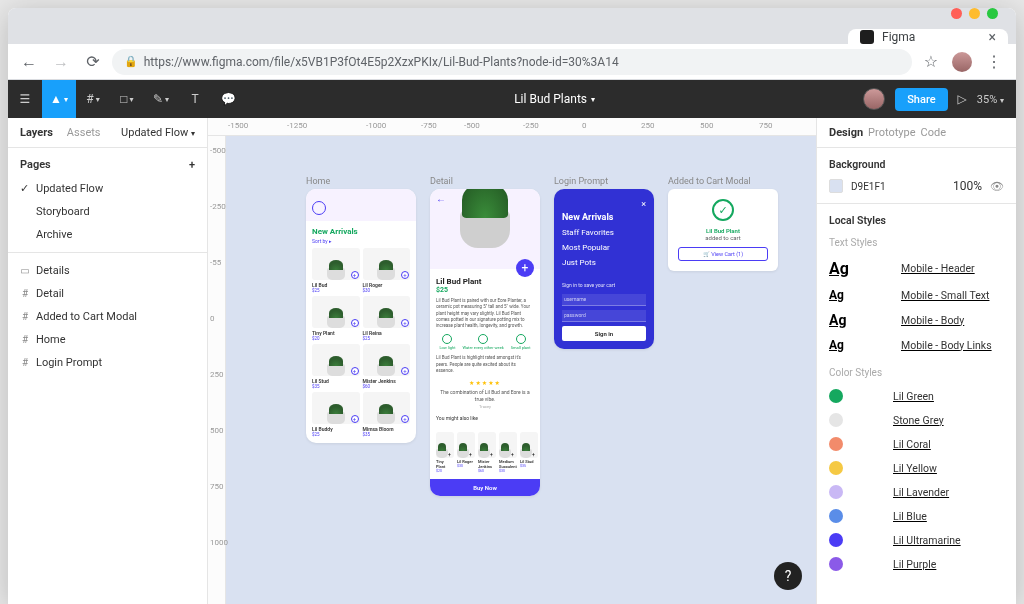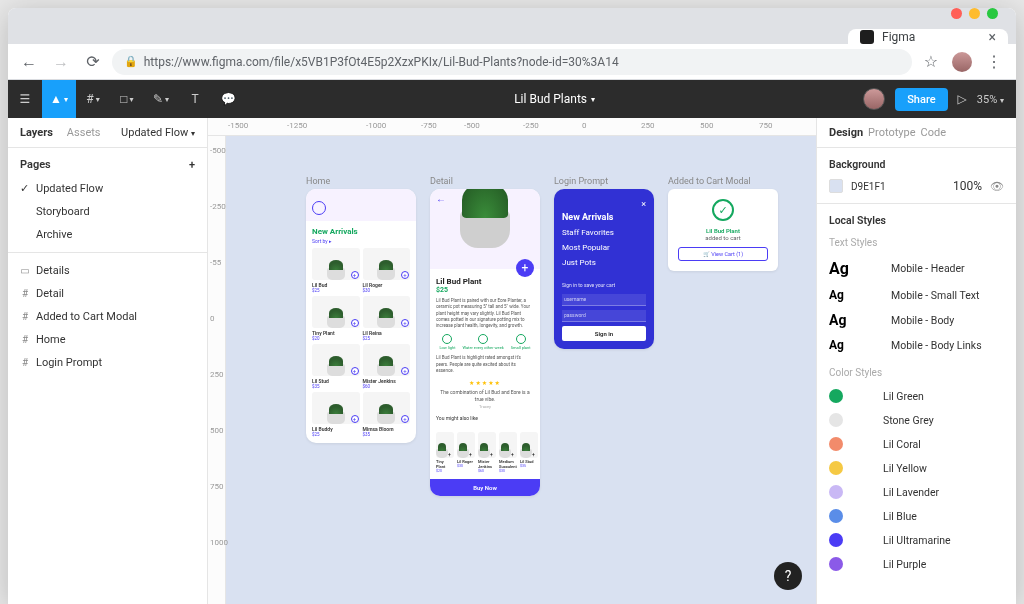--- a/index.html
+++ b/index.html
@@ -131,21 +131,21 @@
 .rp-tabs { display: flex; gap: 5px; padding: 8px 12px; border-bottom: 1px solid #e5e5e5; }
 .rp-tabs .panel-tab.active { color: #333; }
 .rp-section { padding: 10px 12px; }
 .rp-label { font-weight: 600; color: #333; margin-bottom: 8px; font-size: 10.5px; }
 .bg-row { display: flex; align-items: center; gap: 8px; }
 .swatch-sm { width: 14px; height: 14px; background: #d9e1f1; border: 1px solid #ddd; border-radius: 2px; }
 .bg-val { font-size: 10px; color: #333; }
 .bg-alpha { margin-left: auto; font-size: 12px; color: #333; }
 .eye { color: #888; }
 .style-sub { color: #aaa; font-size: 10px; margin: 10px 0 6px; }
-.style-row { display: flex; align-items: center; padding: 5px 0; cursor: pointer; }
+.style-row { display: flex; align-items: center; gap: 10px; padding: 5px 0; cursor: pointer; text-decoration: underline; }
 .ag { font-weight: 700; font-size: 13px; width: 22px; }
 .ag.h { font-size: 16px; } .ag.md { font-size: 14px; } .ag.sm { font-size: 12px; }
 .style-name { color: #333; font-size: 10.5px; margin-left: 40px; }
 .color-dot { width: 14px; height: 14px; border-radius: 50%; }
 .help-btn { position: absolute; bottom: 14px; right: 14px; width: 28px; height: 28px; border-radius: 50%; background: #222; color: #fff; display: flex; align-items: center; justify-content: center; font-size: 14px; cursor: pointer; }
 </style>
 </head>
 <body>
 
 <div class="browser-chrome">

